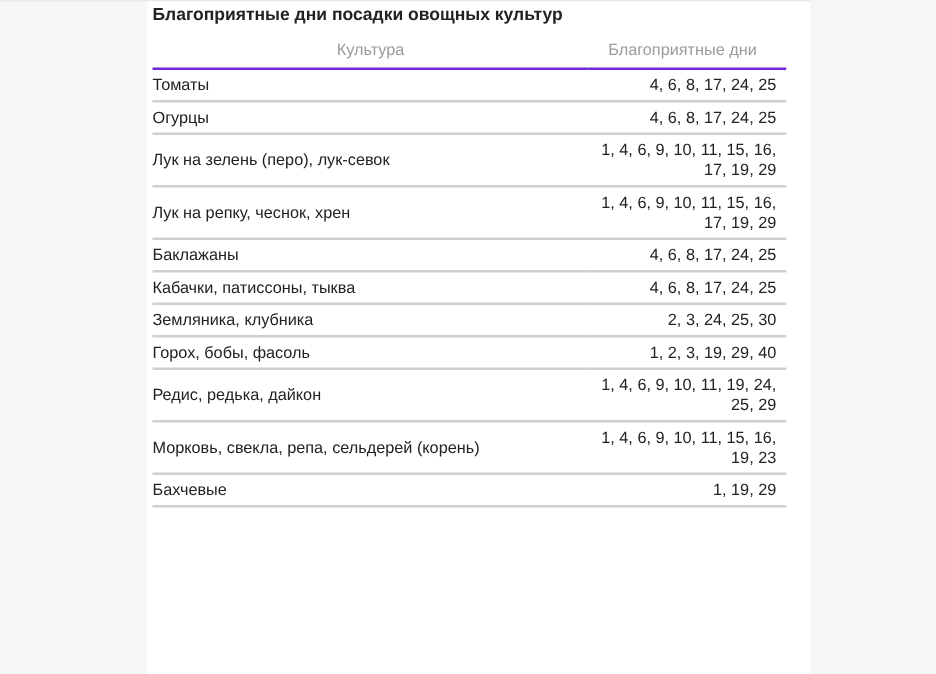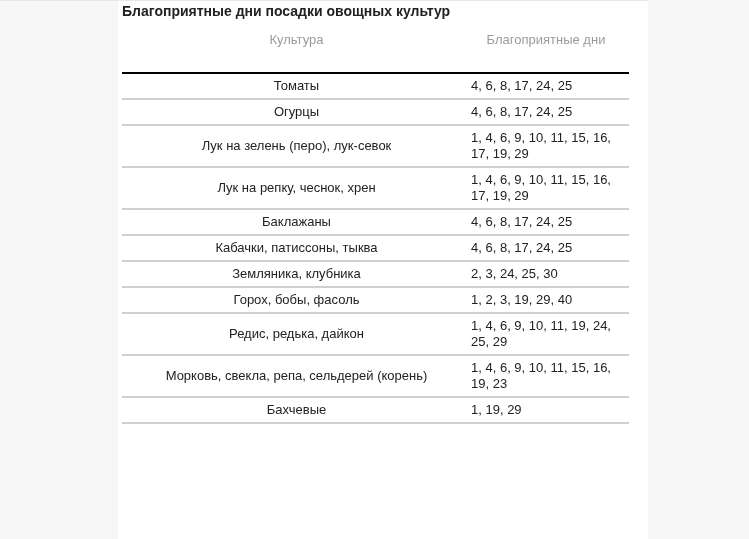--- a/index.html
+++ b/index.html
@@ -37,35 +37,36 @@
     width: 507px;
     border-collapse: collapse;
     table-layout: fixed;
     margin-top: 9px;
   }
   table.calendar th {
     font-weight: normal;
     color: #9b9b9b;
     font-size: 13px;
     text-align: center;
-    padding: 3px 0 25px 0;
-    border-bottom: 2px solid #000000;
+    padding: 3px 0 7px 0;
+    border-bottom: 2px solid #6d28d9;
     line-height: 15px;
   }
   table.calendar th.col-days { width: 150px; padding-right: 8px; }
   table.calendar td {
     font-size: 13px;
     color: #222222;
     padding: 4px 0;
     line-height: 16px;
     border-bottom: 2px solid #cfcfcf;
     vertical-align: middle;
   }
-  table.calendar td.culture { text-align: center; }
+  table.calendar td.culture { text-align: left; }
   table.calendar td.days {
+    text-align: right;
     padding-right: 8px;
     width: 150px;
     box-sizing: border-box;
   }
 </style>
 </head>
 <body>
 
 <div class="viewport">
   <div class="content">

